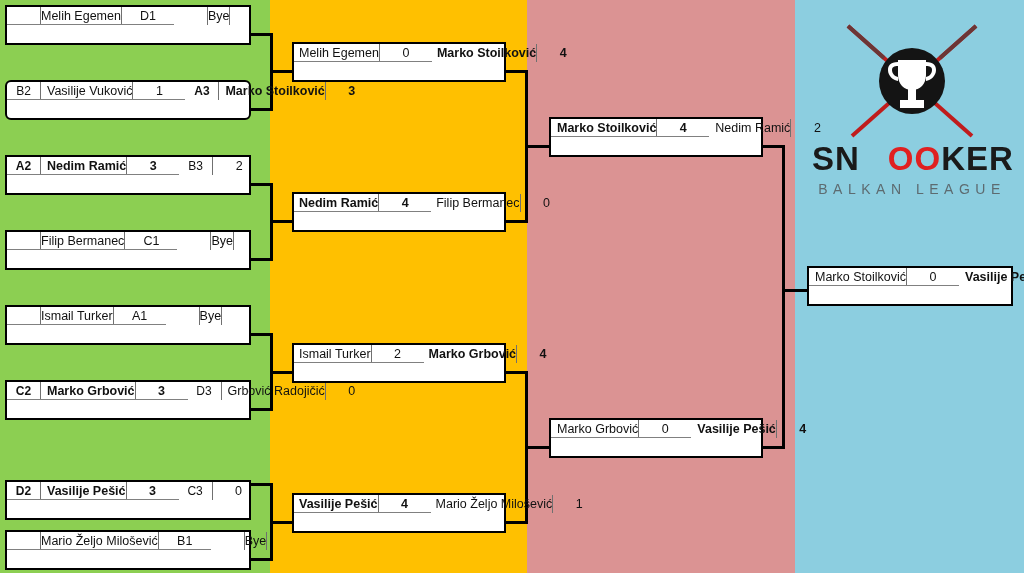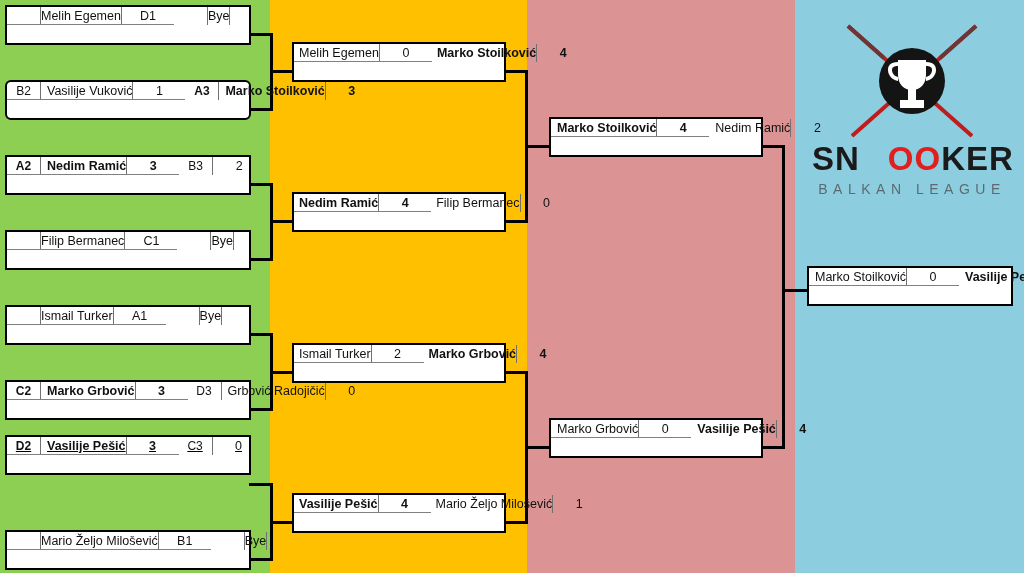--- a/index.html
+++ b/index.html
@@ -198,21 +198,21 @@
       <span class="pname">Marko Grbović</span>
       <span class="score">3</span>
     </div>
     <div class="row">
       <span class="seed">D3</span>
       <span class="pname">Grbović Radojičić</span>
       <span class="score">0</span>
     </div>
   </div>
 
-  <div class="match r1" style="top:435px;text-decoration:underline;">
+  <div class="match r1" style="top:480px;">
     <div class="row top win">
       <span class="seed">D2</span>
       <span class="pname">Vasilije Pešić</span>
       <span class="score">3</span>
     </div>
     <div class="row">
       <span class="seed">C3</span>
       <span class="score">0</span>
     </div>
   </div>

